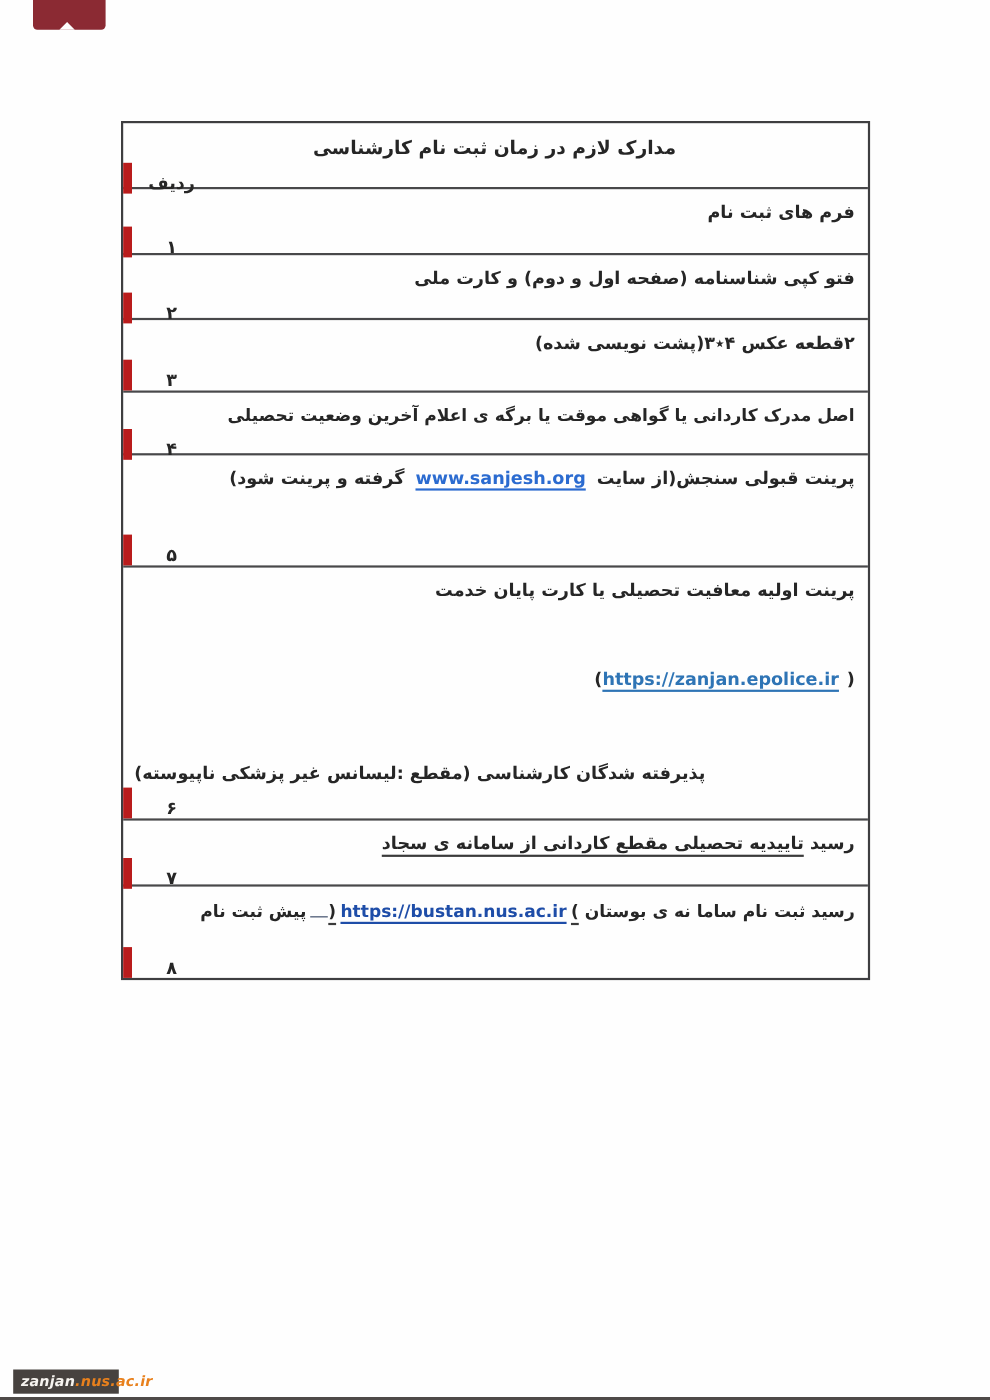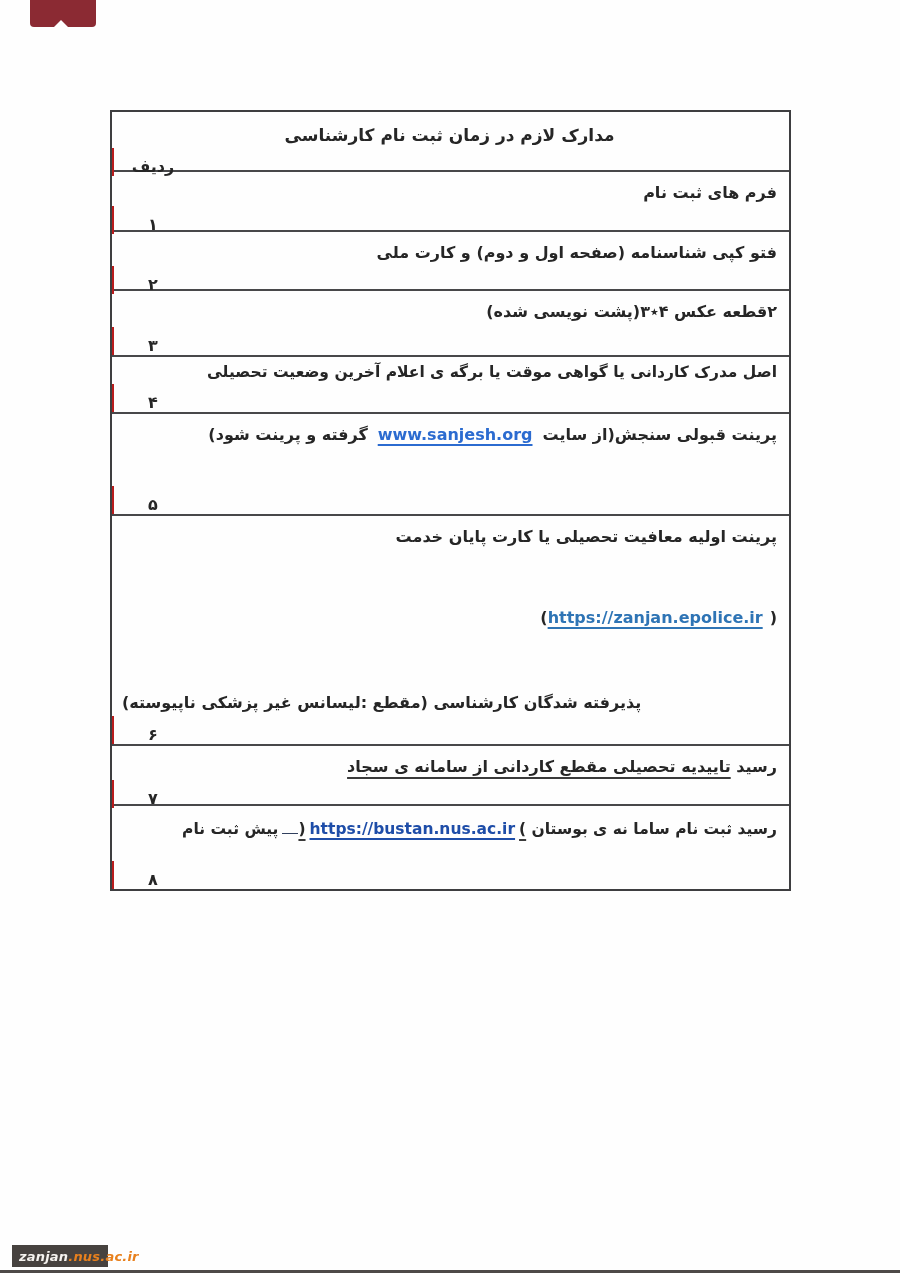--- a/index.html
+++ b/index.html
@@ -29,30 +29,30 @@
     flex:1;direction:rtl;text-align:right;
     padding:9px 12px 0 10px;font-size:16px;line-height:1.55;
     white-space:nowrap;
   }
   .no{
     width:80px;border-right:2px solid #48484a;order:-1; 
   }
   
   .t-row{flex-direction:column;}
   .no{
-    order:2;border-right:none;border-left:2px solid #b91c1c;
+    order:2;border-right:none;border-left:8px solid #b91c1c;
     text-align:center;padding-top:9px;font-size:16px;direction:rtl;
   }
   .r-header{height:58px;}
   .r-header .content{text-align:center;font-size:17px;padding-top:10px;}
   .r-header .no{font-size:16px;}
   .r1{height:60px;}
   .r2{height:59px;}
   .r3{height:66px;}
-  .r4{height:57px;justify-content:flex-end;}
+  .r4{height:57px;}
   .r4 .content{font-size:15.5px;}
   .r5{height:102px;}
   .r6{height:230px;}
   .r7{height:60px;}
   .r8{height:85px;}
   .r8 .content{font-size:15.5px;}
   .ltr{direction:ltr;unicode-bidi:isolate;}
   .link{
     text-decoration:underline;text-underline-offset:4px;text-decoration-thickness:1.5px;
   }

